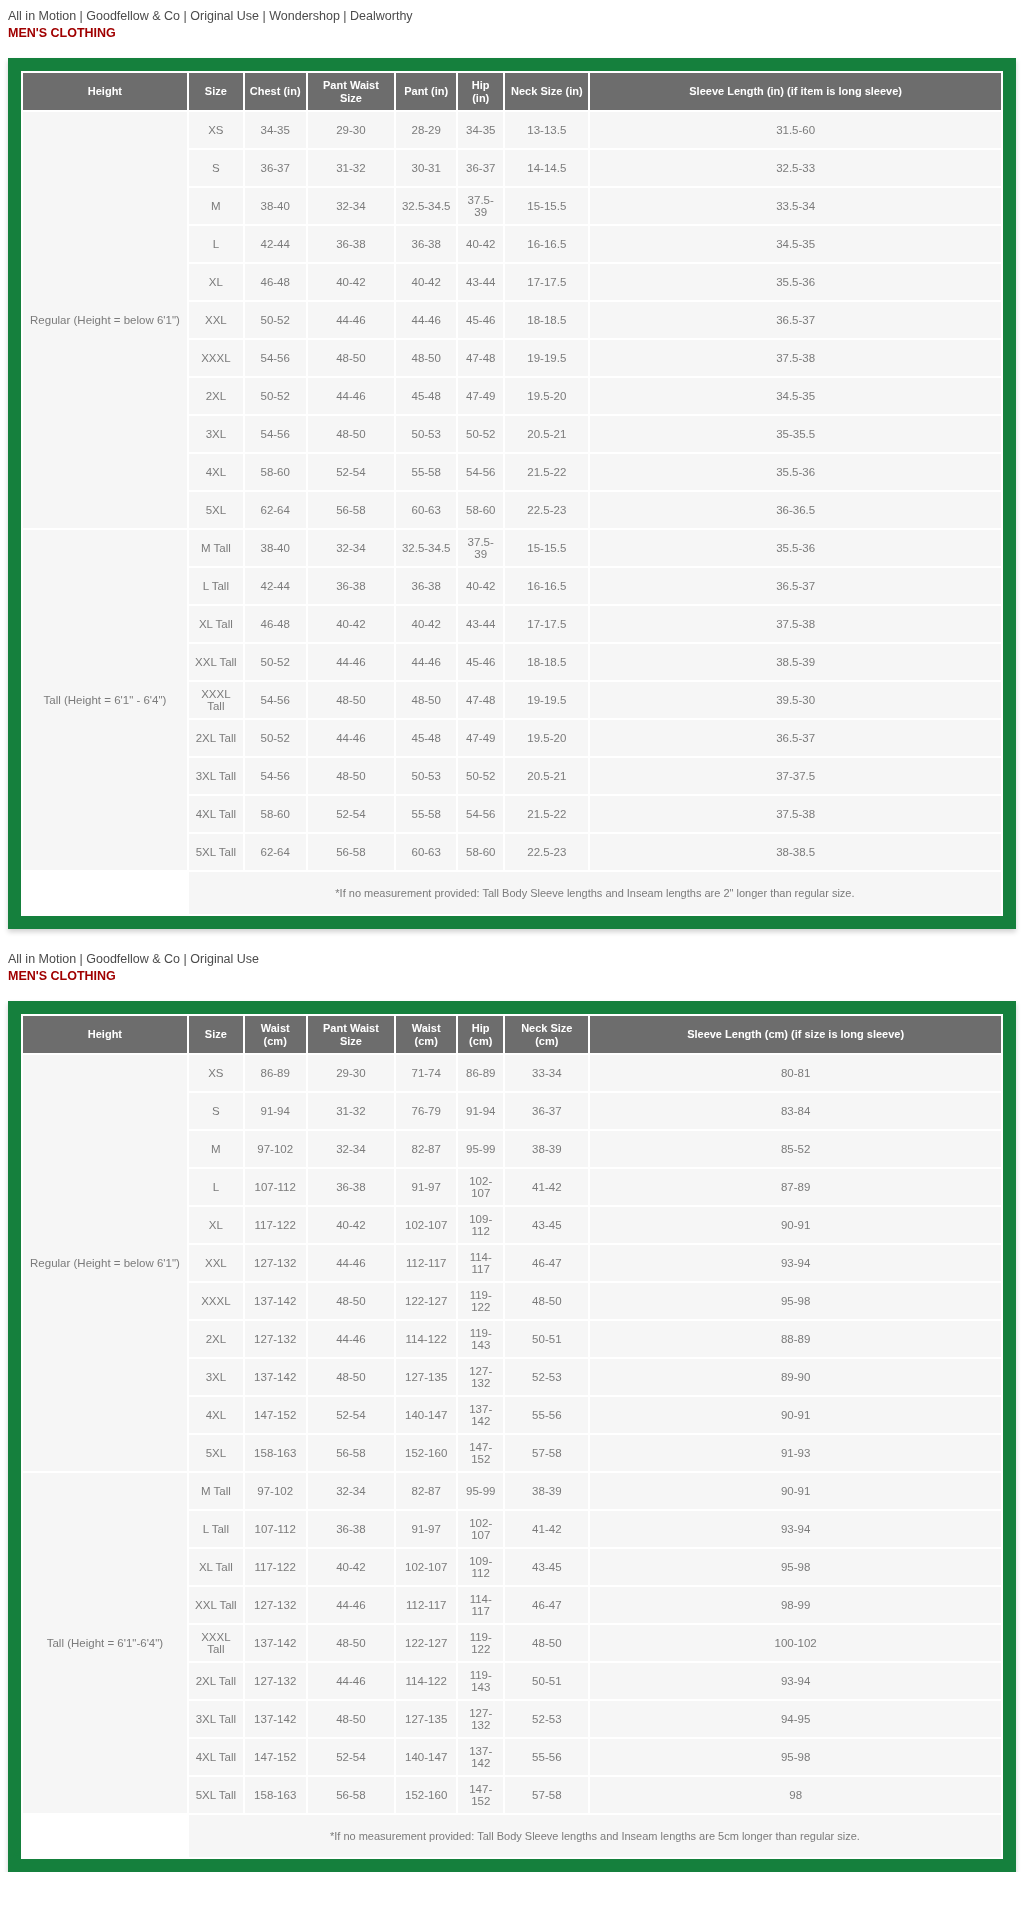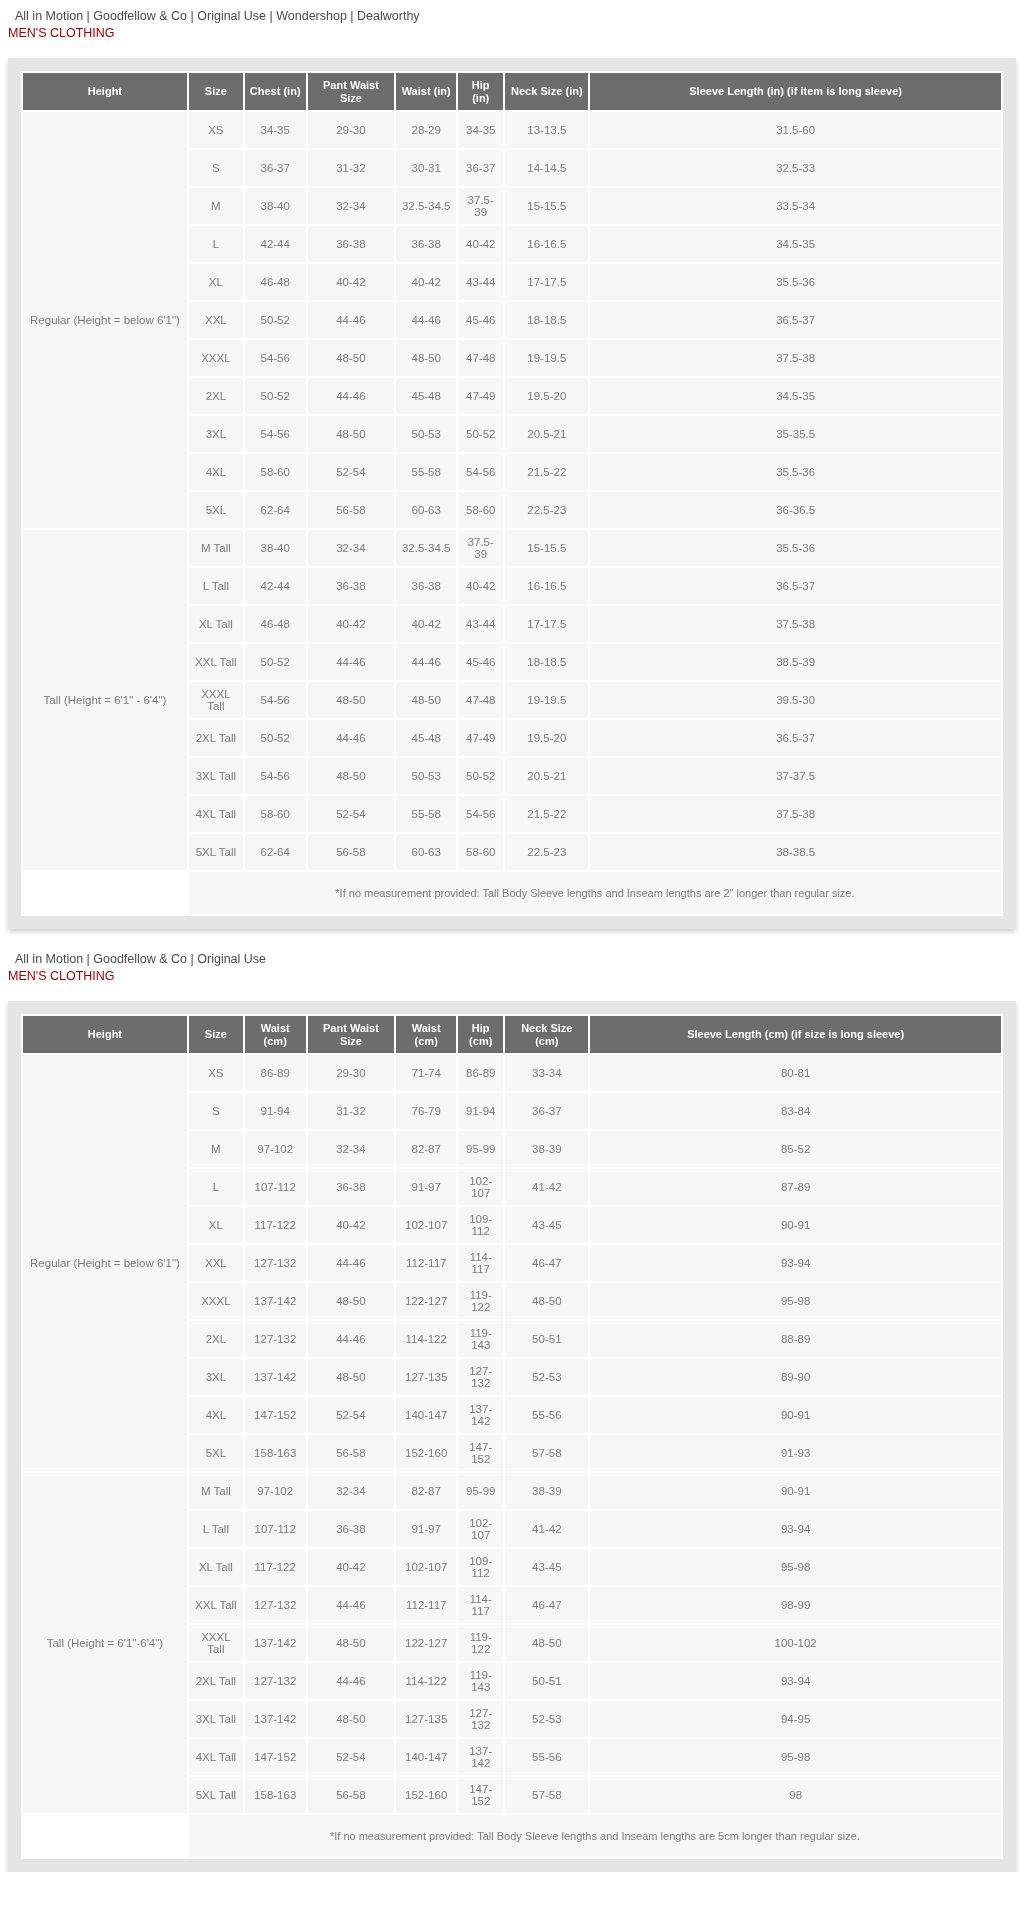--- a/index.html
+++ b/index.html
@@ -7,32 +7,32 @@
     padding: 0;
     background: #ffffff;
     font-family: "Liberation Sans", sans-serif;
   }
   body { width: 1024px; }
   .section { padding-top: 8px; }
   .section + .section { margin-top: 14px; }
   .brands {
     color: #4b4b4b;
     font-size: 12.5px;
-    margin: 0 0 2px 15px;
+    margin: 0 0 2px 8px;
     line-height: 16px;
   }
   .title {
     color: #a00000;
     font-size: 12.5px;
-    font-weight: normal;
+    font-weight: bold;
     margin: 0 13px 0 8px;
     line-height: 15px;
   }
   .card {
-    background: #e5e5e5;
+    background: #15803d;
     margin: 17px 8px 0 8px;
     padding: 13px;
     box-shadow: 0 3px 5px rgba(0,0,0,0.18);
   }
   table.size-chart {
     width: 100%;
     border-collapse: separate;
     border-spacing: 2px;
     background: #ffffff;
     table-layout: fixed;
@@ -79,21 +79,21 @@
           <col style="width:4.7%">
           <col style="width:8.6%">
           <col>
       </colgroup>
       <thead>
         <tr>
           <th>Height</th>
           <th>Size</th>
           <th>Chest (in)</th>
           <th>Pant Waist Size</th>
-          <th>Waist (in)</th>
+          <th>Pant (in)</th>
           <th>Hip (in)</th>
           <th>Neck Size (in)</th>
           <th>Sleeve Length (in) (if item is long sleeve)</th>
         </tr>
       </thead>
       <tbody>
           <tr>
             <td class="height-cell" rowspan="11">Regular (Height = below 6'1")</td>
             <td>XS</td>
             <td>34-35</td>

